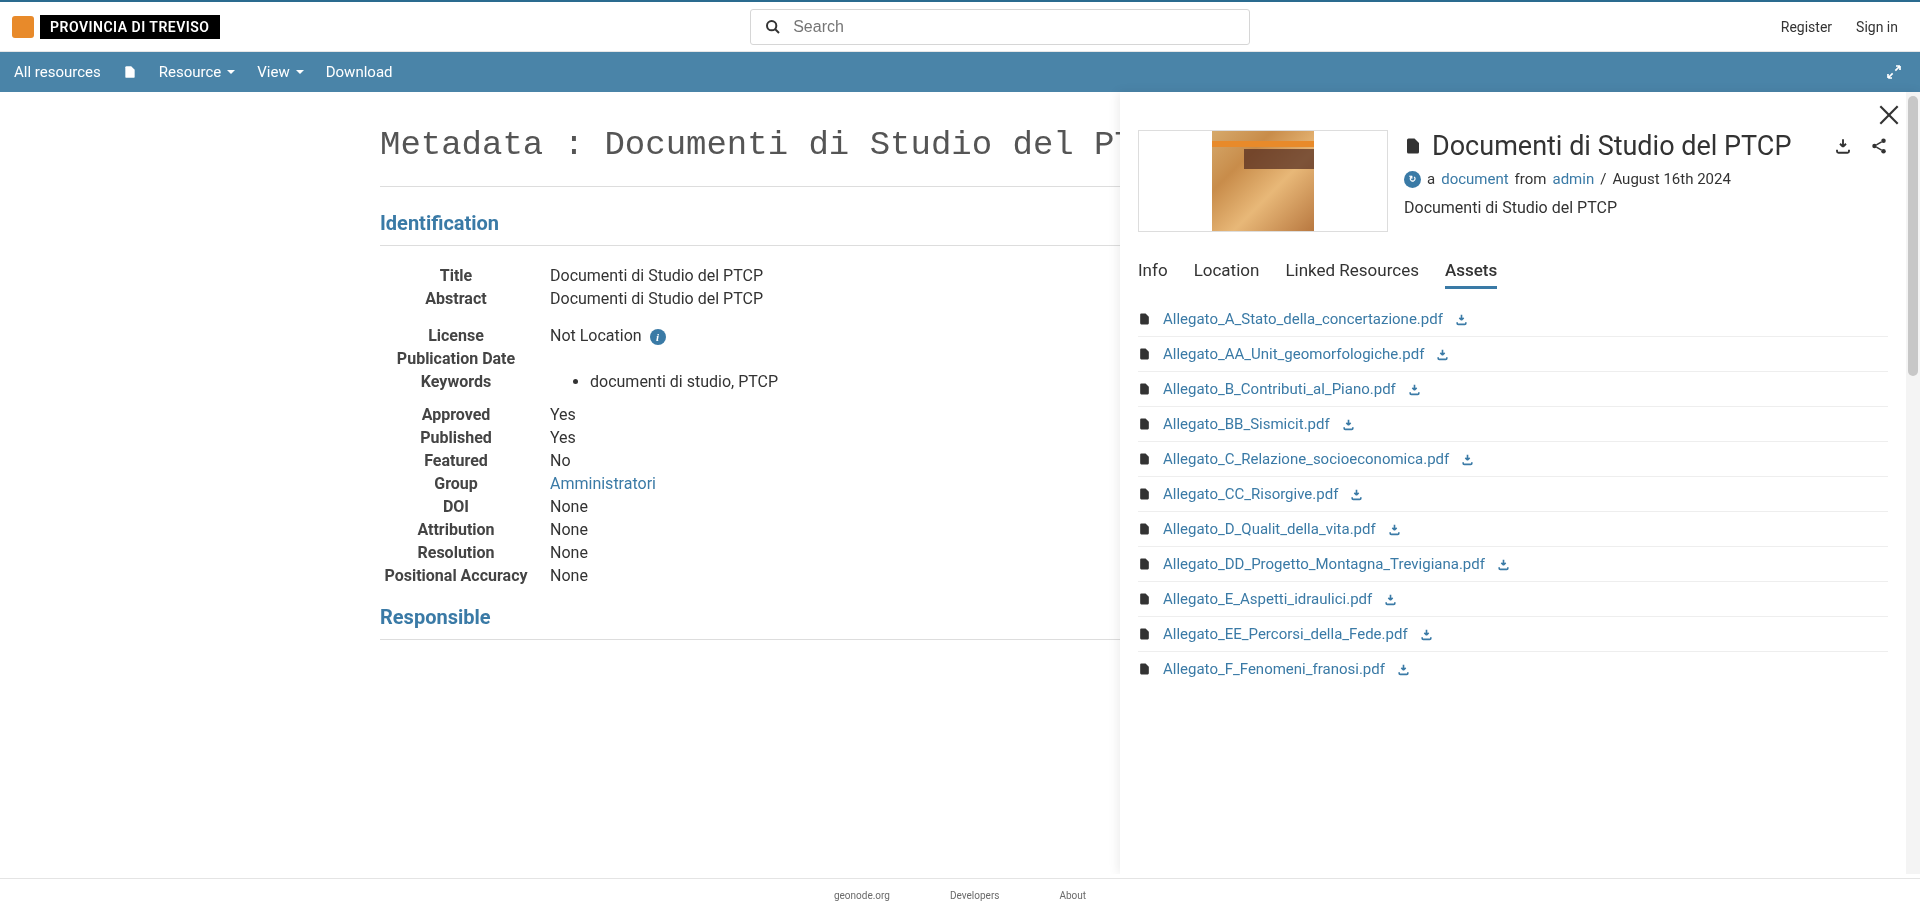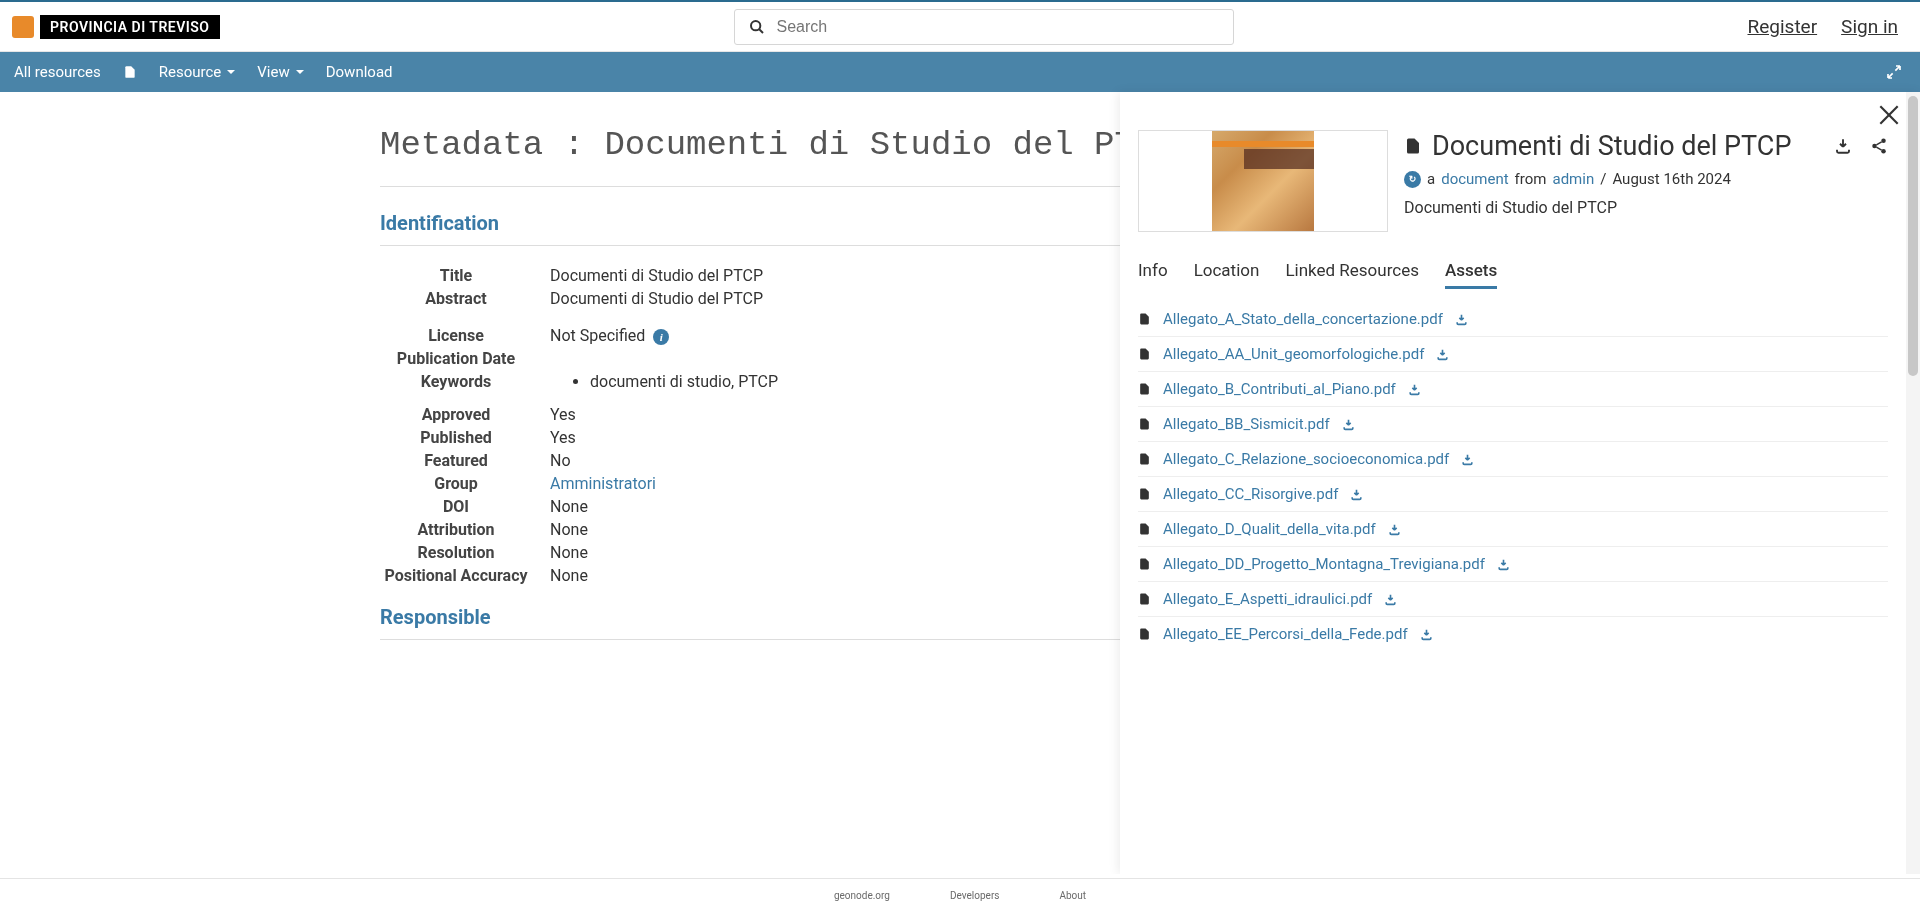--- a/index.html
+++ b/index.html
@@ -7,21 +7,21 @@
 a { color: #3a7aa6; text-decoration: none; }
 
 .topbar { display: flex; align-items: center; height: 52px; padding: 0 12px; border-top: 2px solid #2a6b8f; border-bottom: 1px solid #e6e6e6; background: #fff; }
 .logo-wrap { display: flex; align-items: center; gap: 6px; }
 .logo-img { width: 22px; height: 22px; background: #e88a2a; border-radius: 3px; position: relative; }
 .logo-text { background: #000; color: #fff; padding: 4px 10px; font-weight: 600; font-size: 14px; letter-spacing: 0.5px; }
 .search-wrap { flex: 1; display: flex; justify-content: center; }
 .search-box { display: flex; align-items: center; width: 500px; height: 36px; border: 1px solid #d6d6d6; border-radius: 3px; padding: 0 14px; gap: 12px; justify-content: flex-end; }
 .search-box input { border: none; outline: none; font-size: 16px; flex: 1; color: #666; }
 .topbar-right { display: flex; align-items: center; gap: 24px; padding-right: 10px; }
-.topbar-right span { font-size: 19px; cursor: pointer; text-decoration: underline; }
+.topbar-right span { font-size: 14px; cursor: pointer; }
 
 .navbar { display: flex; align-items: center; height: 40px; background: #4a84a8; color: #fff; padding: 0 14px; gap: 22px; font-size: 15px; }
 .navbar .nav-item { cursor: pointer; display: flex; align-items: center; gap: 6px; }
 .caret { width: 0; height: 0; border-left: 4px solid transparent; border-right: 4px solid transparent; border-top: 4px solid #fff; }
 .nav-spacer { flex: 1; }
 .expand-icon { cursor: pointer; margin-right: 4px; }
 
 .main-area { position: relative; height: calc(100vh - 56px - 40px - 34px); }
 .metadata-panel { padding: 34px 0 0 0; max-width: 1160px; margin: 0 auto; }
 .page-title { font-size: 34px; font-weight: 400; color: #555; border-bottom: 1px solid #ddd; padding-bottom: 22px; margin: 0 0 24px 0; font-family: Liberation Mono, monospace; }
@@ -135,21 +135,21 @@
         <div class="meta-value">Documenti di Studio del PTCP</div>
       </div>
       <div class="meta-row">
         <div class="meta-label">Abstract</div>
         <div class="meta-value">Documenti di Studio del PTCP</div>
       </div>
       <div style="height:14px"></div>
       <div class="meta-row">
         <div class="meta-label">License</div>
         <div class="meta-value">
-          <span>Not Specified</span>
+          <span>Not Location</span>
           <span class="info-circle">i</span>
         </div>
       </div>
       <div class="meta-row">
         <div class="meta-label">Publication Date</div>
       </div>
       <div class="meta-row">
         <div class="meta-label">Keywords</div>
         <div class="meta-value">
           <ul>
@@ -382,20 +382,33 @@
                 <path d="M14 2H6a2 2 0 0 0-2 2v16a2 2 0 0 0 2 2h12a2 2 0 0 0 2-2V8l-6-6z"></path>
               </svg>
             </span>
             <a href="#" class="asset-name">Allegato_EE_Percorsi_della_Fede.pdf</a>
             <span class="dl">
               <svg width="13" height="13" viewBox="0 0 24 24" fill="none" stroke="#3a7aa6" stroke-width="3">
                 <path d="M12 3v10m0 0l-4-4m4 4l4-4M4 17v2a2 2 0 0 0 2 2h12a2 2 0 0 0 2-2v-2"></path>
               </svg>
             </span>
           </div>
+          <div class="asset-item">
+            <span class="file-icon">
+              <svg width="13" height="16" viewBox="0 0 24 24" fill="#333">
+                <path d="M14 2H6a2 2 0 0 0-2 2v16a2 2 0 0 0 2 2h12a2 2 0 0 0 2-2V8l-6-6z"></path>
+              </svg>
+            </span>
+            <a href="#" class="asset-name">Allegato_F_Fenomeni_franosi.pdf</a>
+            <span class="dl">
+              <svg width="13" height="13" viewBox="0 0 24 24" fill="none" stroke="#3a7aa6" stroke-width="3">
+                <path d="M12 3v10m0 0l-4-4m4 4l4-4M4 17v2a2 2 0 0 0 2 2h12a2 2 0 0 0 2-2v-2"></path>
+              </svg>
+            </span>
+          </div>
         </div>
     </div>
     <div class="scrollbar-fake">
       <div class="scrollbar-thumb"></div>
     </div>
   </div>
 
 </div>
 
 <div class="footer">

